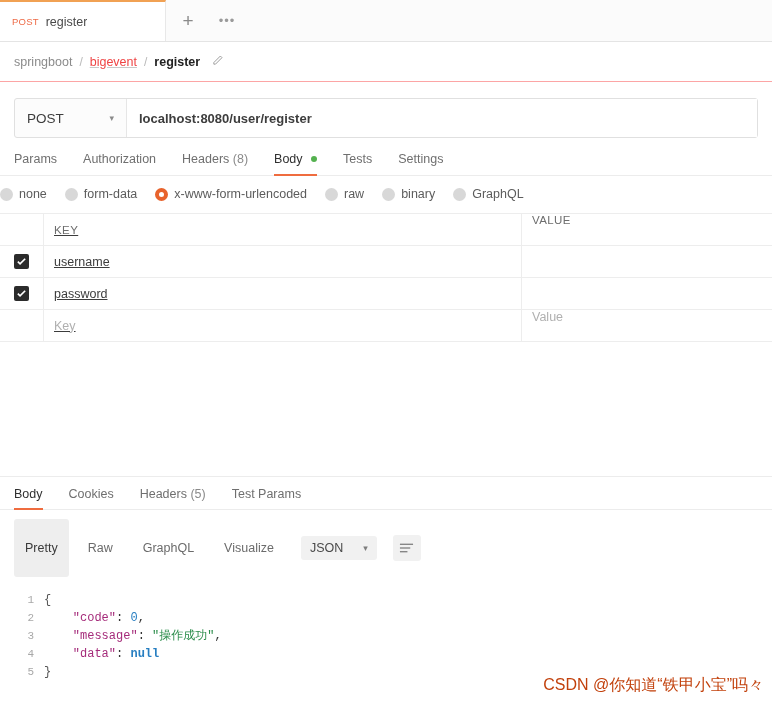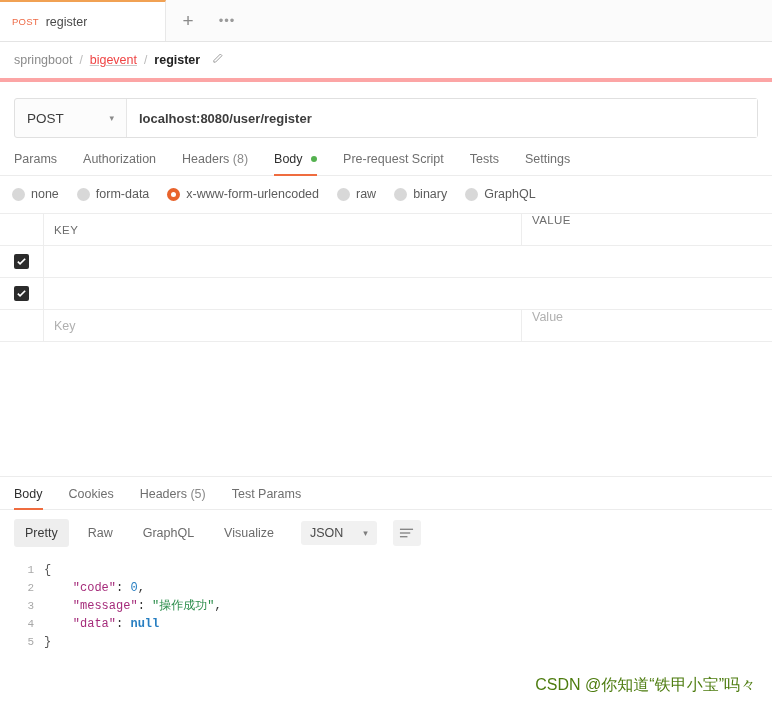--- a/index.html
+++ b/index.html
@@ -64,21 +64,21 @@
     cursor: pointer;
   }
 
   
   .crumbbar {
     height: 40px;
     display: flex;
     align-items: center;
     padding: 0 14px;
     gap: 7px;
-    border-bottom: 4px solid #fca5a5;
+    border-bottom: 1px solid #fca5a5;
   }
   .crumb { font-size: 12.5px; color: #8b8b8b; }
   .crumb.link { color: #ef4444; text-decoration: underline; text-decoration-color:#c9c9c9; cursor:pointer; }
   .crumb.current { color: #222; font-weight: bold; }
   .crumb-sep { color: #b9b9b9; font-size: 12px; }
   .pencil {
     margin-left: 4px;
     color: #9a9a9a;
     font-size: 12px;
     cursor: pointer;
@@ -151,21 +151,20 @@
     vertical-align: 1px;
   }
   .rtab .cnt { color: #8a8a8a; }
 
   
   .bodytypes {
     display: flex;
     align-items: center;
     gap: 10px;
     padding: 11px 14px 12px 0;
-    margin-left: 12px;
   }
   .bt { display: flex; align-items: center; gap: 6px; cursor: pointer; margin-right: 8px; }
   .radio {
     width: 13px; height: 13px;
     border-radius: 50%;
     background: #d8d8d8;
   }
   .radio.sel {
     background: #fff;
     border: 4px solid #e8632c;
@@ -187,20 +186,21 @@
     align-items: center;
     justify-content: center;
     border-right: 1px solid #ededed;
   }
   .cell-key {
     width: 478px;
     display: flex;
     align-items: center;
     padding: 0 10px;
     border-right: 1px solid #ededed;
+    text-decoration: underline;
   }
   .cell-val {
     flex: 1;
     display: flex;
     align-items: flex-start;
     padding: 0 10px;
   }
   .col-head { font-size: 11.5px; color: #6d6d6d; letter-spacing: .4px; }
   .kvtext { font-size: 12.5px; color: #3c3c3c; }
   .kvtext.ph { color: #b0b0b0; }
@@ -232,21 +232,21 @@
 
   .formatbar {
     display: flex;
     align-items: center;
     gap: 8px;
     padding: 9px 14px 8px 14px;
   }
   .fbtn {
     font-size: 12.5px;
     color: #6b6b6b;
-    padding: 7px 11px;
+    padding: 22px 11px;
     border-radius: 3px;
     cursor: pointer;
   }
   .fbtn.active { background: #eeeeee; color: #3a3a3a; }
   .fselect {
     margin-left: 8px;
     display: flex;
     align-items: center;
     gap: 20px;
     background: #f1f1f1;
@@ -287,24 +287,24 @@
   .ctext { white-space: pre; color: #333; }
   .k-key { color: #a52b7a; }
   .k-num { color: #277ec1; }
   .k-str { color: #2a8c4a; }
   .k-null { color: #277ec1; font-weight: bold; }
   .k-brace { color: #555; }
 
   
   .watermark {
     position: absolute;
-    right: 16px;
+    right: 8px;
     bottom: 8px;
     font-size: 16px;
-    color: #4d7c0f;
+    color: #c2410c;
     font-family: "Liberation Sans", sans-serif;
     white-space: nowrap;
   }
 </style>
 </head>
 <body>
 
 <div class="tabbar">
   <div class="tab">
     <span class="tab-method">POST</span>
@@ -341,21 +341,20 @@
   <div class="rtab"><span>Params</span></div>
   <div class="rtab"><span>Authorization</span></div>
   <div class="rtab">
     <span>Headers</span>
     <span class="cnt">(8)</span>
   </div>
   <div class="rtab active">
     <span>Body</span>
     <span class="dot"></span>
   </div>
-  <div class="rtab"><span>Pre-request Script</span></div>
   <div class="rtab"><span>Tests</span></div>
   <div class="rtab"><span>Settings</span></div>
 </div>
 
 <div class="bodytypes">
   <div class="bt">
     <span class="radio"></span>
     <span class="bt-label">none</span>
   </div>
   <div class="bt">
@@ -393,29 +392,35 @@
   </div>
 
   <div class="kvrow">
     <div class="cell-check">
       <span class="checkbox">
         <svg width="11" height="11" viewBox="0 0 12 12">
             <path d="M2 6.2l2.4 2.4L10 3" stroke="#fff" stroke-width="1.8" fill="none"></path>
           </svg>
       </span>
     </div>
+    <div class="cell-key">
+      <span class="kvtext">username</span>
+    </div>
   </div>
 
   <div class="kvrow">
     <div class="cell-check">
       <span class="checkbox">
         <svg width="11" height="11" viewBox="0 0 12 12">
             <path d="M2 6.2l2.4 2.4L10 3" stroke="#fff" stroke-width="1.8" fill="none"></path>
           </svg>
       </span>
+    </div>
+    <div class="cell-key">
+      <span class="kvtext">password</span>
     </div>
   </div>
 
   <div class="kvrow">
     <div class="cell-check"></div>
     <div class="cell-key">
       <span class="kvtext ph">Key</span>
     </div>
     <div class="cell-val">
       <span class="kvtext ph">Value</span>

